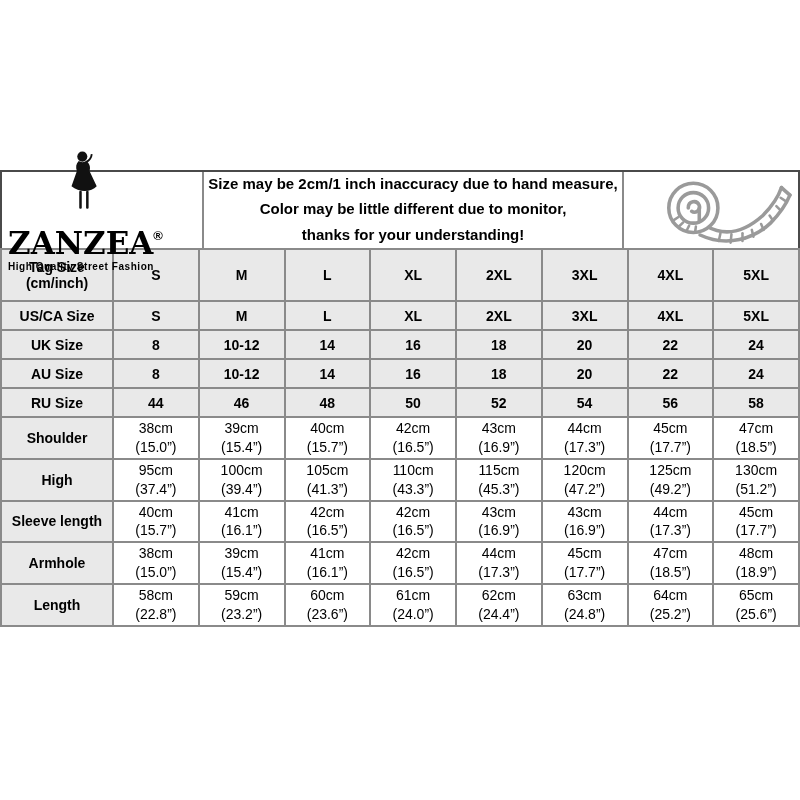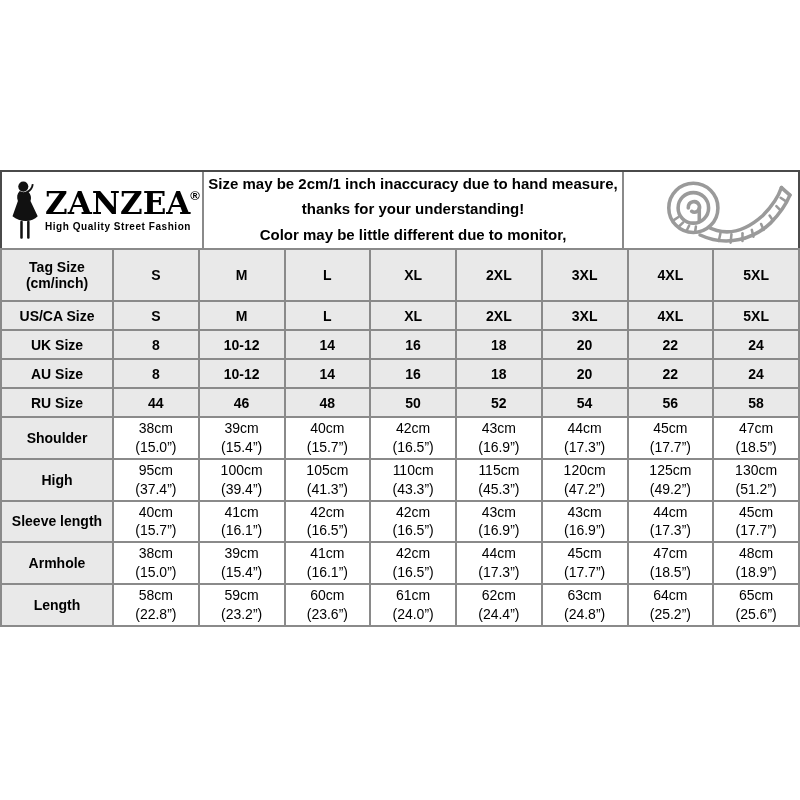--- a/index.html
+++ b/index.html
@@ -14,21 +14,21 @@
        font-family:"Liberation Sans", sans-serif;color:var(--text);}
   .frame{position:absolute;top:170px;left:0;width:800px;}
 
   
   .header{display:flex;height:78px;border:2px solid var(--outer);border-bottom:none;box-sizing:border-box;background:#fff;}
   .header-cell{box-sizing:border-box;display:flex;align-items:center;justify-content:flex-end;}
   .logo-cell{width:202px;border-right:2px solid var(--border);padding-left:6px;justify-content:flex-start;}
   .notice-cell{width:420px;border-right:2px solid var(--border);flex-direction:column;}
   .tape-cell{flex:1;}
 
-  .logo{display:flex;align-items:center;gap:1px;}
+  .logo{display:flex;align-items:center;gap:16px;flex-direction:column;}
   .figure-svg{width:36px;height:64px;flex:0 0 auto;}
   .brand-block{display:flex;flex-direction:column;line-height:1;}
   .brand-name{font-family:"DejaVu Serif", serif;font-weight:bold;font-size:31px;letter-spacing:0px;white-space:nowrap;}
   .brand-reg{font-size:13px;vertical-align:14px;font-family:"Liberation Sans",sans-serif;font-weight:bold;}
   .brand-tagline{font-size:10px;font-weight:bold;letter-spacing:0.55px;margin-top:3px;white-space:nowrap;}
 
   .notice{width:100%;text-align:center;font-weight:bold;font-size:15px;line-height:1.72;}
 
   .tape-svg{width:150px;height:72px;}
 
@@ -65,22 +65,22 @@
         <div class="brand-block">
           <div class="brand-name"><span>ZANZEA</span><span class="brand-reg">®</span></div>
           <div class="brand-tagline">High Quality Street Fashion</div>
         </div>
       </div>
     </div>
 
     <div class="header-cell notice-cell">
       <div class="notice">
         <div>Size may be 2cm/1 inch inaccuracy due to hand measure,</div>
+        <div>Color may be little different due to monitor,</div>
         <div>thanks for your understanding!</div>
-        <div>Color may be little different due to monitor,</div>
       </div>
     </div>
 
     <div class="header-cell tape-cell">
       <svg class="tape-svg" viewBox="0 0 170 85">
         <g fill="none" stroke="#9a9a9a" stroke-width="4.2" stroke-linecap="round" stroke-linejoin="round">
 
           <path d="M66 62 C90 75 112 67 132 49 C142 39 150 28 154 16" fill="#ffffff"></path>
           <path d="M58 72 C90 87 122 76 141 58 C151 48 159 37 164 25"></path>
           <path d="M154 16 L164 25"></path>

